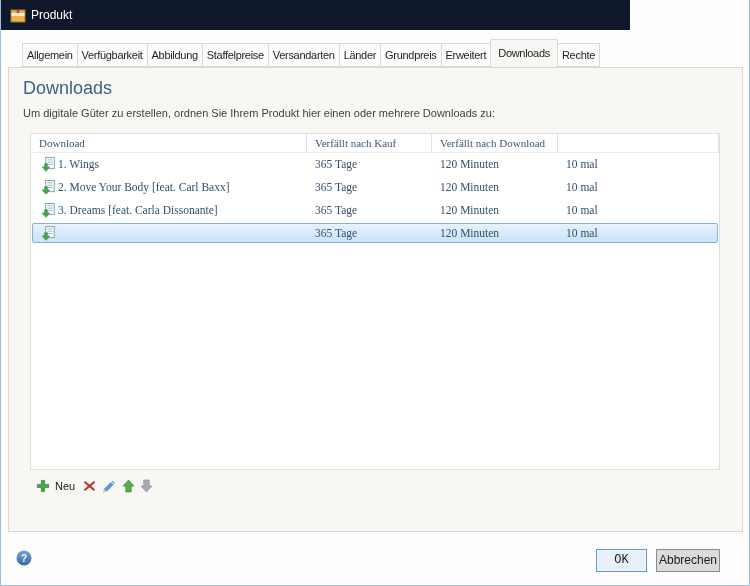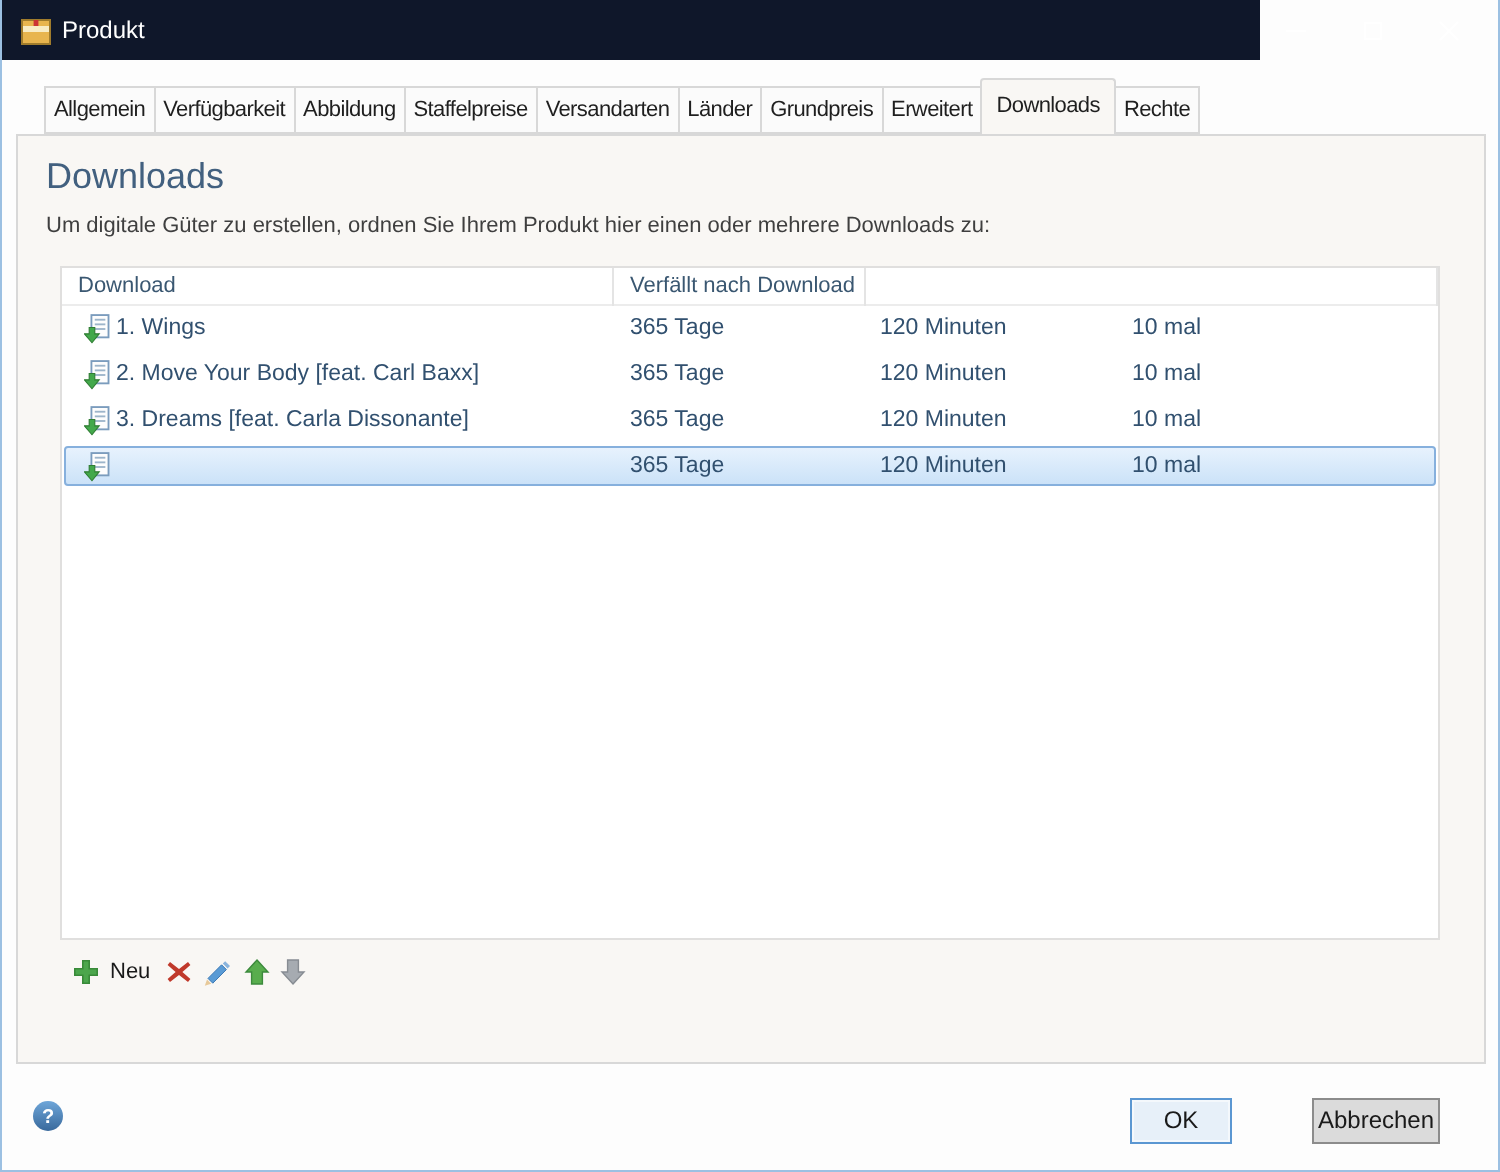--- a/index.html
+++ b/index.html
@@ -20,38 +20,38 @@
   .tab.selected { height:28px; line-height:26px; padding:0 7px; background:#f9f7f4; border-bottom:none; position:relative; z-index:4; border-radius:2px 2px 0 0; }
 
   .panel { position:absolute; left:7px; top:67px; width:735px; height:465px; background:#f9f7f4; border:1px solid #d8d8d8; }
 
   .heading { position:absolute; left:22px; top:78px; font-size:18px; color:#42607f; }
   .desc { position:absolute; left:22px; top:107px; font-size:11px; color:#3f3f3f; }
 
   .listview { position:absolute; left:29px; top:133px; width:690px; height:337px; background:#ffffff; border:1px solid #e0dfde; }
   .lv-header { display:flex; height:19px; align-items:center; border-bottom:1px solid #ececec; color:#3a5771; font-size:11px; }
   .lv-header .cell { border-right:1px solid #e4e4e4; height:19px; line-height:18px; overflow:visible; }
-  .cell { padding-left:8px; white-space:nowrap; }
+  .cell { padding-left:8px; white-space:nowrap;font-family:Liberation Serif, serif; }
   .c0 { width:276px; } .c1 { width:125px; } .c2 { width:126px; } .c3 { width:127px; } .c4 { flex:1; }
   .row { position:relative; height:23px; display:flex; align-items:flex-end; font-size:11.5px; color:#31506f; }
   .row .cell { position:relative; z-index:1; height:23px; line-height:23px; }
   .row .cell.c0 { display:flex; align-items:center; padding-left:11px; }
   .row .cell.c0 .dl-icon { margin-right:3px; flex:0 0 auto; }
   .row.selected::before { content:""; position:absolute; left:1px; right:1px; top:1px; bottom:2px; background:linear-gradient(#e7f2fd,#cbe2f8); border:1px solid #86b0dd; border-radius:2px; }
 
   .toolbar { position:absolute; left:35px; top:477px; height:17px; display:flex; align-items:center; font-size:11px; color:#1a1a1a; }
   .tb-ico { display:flex; align-items:center; justify-content:center; }
   .tb-new-label { margin-left:5px; }
 
   .chkrow { position:absolute; right:26px; top:506px; display:flex; align-items:center; font-size:11px; letter-spacing:-0.25px; color:#1f1f1f; white-space:nowrap; }
   .chkbox { width:13px; height:13px; background:#fdfdfd; border:1px solid #6e6e6e; margin-right:5px; flex:0 0 auto; }
 
   .help-btn { position:absolute; left:15px; top:550px; width:16px; height:16px; }
   .btn { position:absolute; top:549px; height:23px; font-size:12px; color:#1a1a1a; text-align:center; line-height:21px; }
-  .btn-ok { left:564px; width:51px; background:#e7f0f9; border:1px solid #5b97d2; box-shadow:inset 0 0 0 1px rgba(255,255,255,.55); }
+  .btn-ok { left:595px; width:51px; background:#e7f0f9; border:1px solid #5b97d2; box-shadow:inset 0 0 0 1px rgba(255,255,255,.55);font-family:Liberation Mono, monospace; }
   .btn-cancel { left:655px; width:64px; background:#dbdbdb; border:1px solid #8c8c8c; }
 </style>
 </head>
 <body>
 
 <div class="window">
   <div class="titlebar">
     <svg class="title-icon" viewBox="0 0 16 16">
       <rect x="1" y="3" width="14" height="12" fill="#e8b54e" stroke="#a07c2c"></rect>
       <rect x="1.5" y="6" width="13" height="3" fill="#f8ecc4"></rect>
@@ -85,20 +85,21 @@
       <div class="tab selected">Downloads</div>
       <div class="tab">Rechte</div>
     </div>
 
   <div class="heading">Downloads</div>
   <div class="desc">Um digitale Güter zu erstellen, ordnen Sie Ihrem Produkt hier einen oder mehrere Downloads zu:</div>
 
   <div class="listview">
     <div class="lv-header">
       <div class="cell c0">Download</div>
+      <div class="cell c1">Verfällt nach Kauf</div>
       <div class="cell c2">Verfällt nach Download</div>
       <div class="cell c4"></div>
     </div>
     <div id="rows">
     <div class="row">
       <div class="cell c0">
         <svg class="dl-icon" width="13" height="15" viewBox="0 0 14 16">
           <rect x="4" y="0.5" width="9.2" height="12" fill="#fdfdfd" stroke="#7b9cbd"></rect>
           <line x1="5.8" y1="3" x2="11.5" y2="3" stroke="#9db5ca" stroke-width="1"></line>
           <line x1="5.8" y1="5.5" x2="11.5" y2="5.5" stroke="#9db5ca" stroke-width="1"></line>

